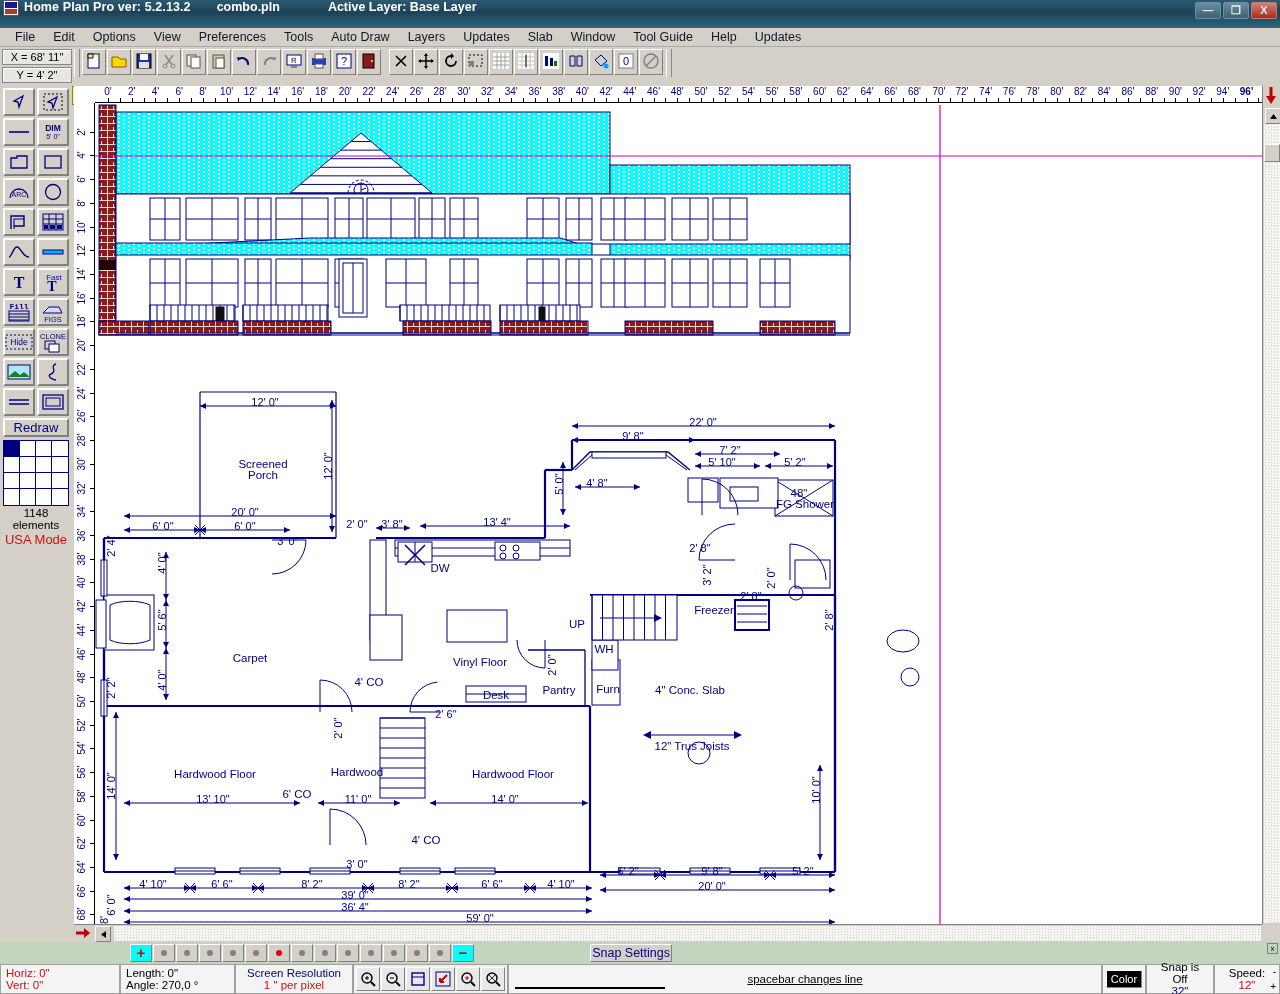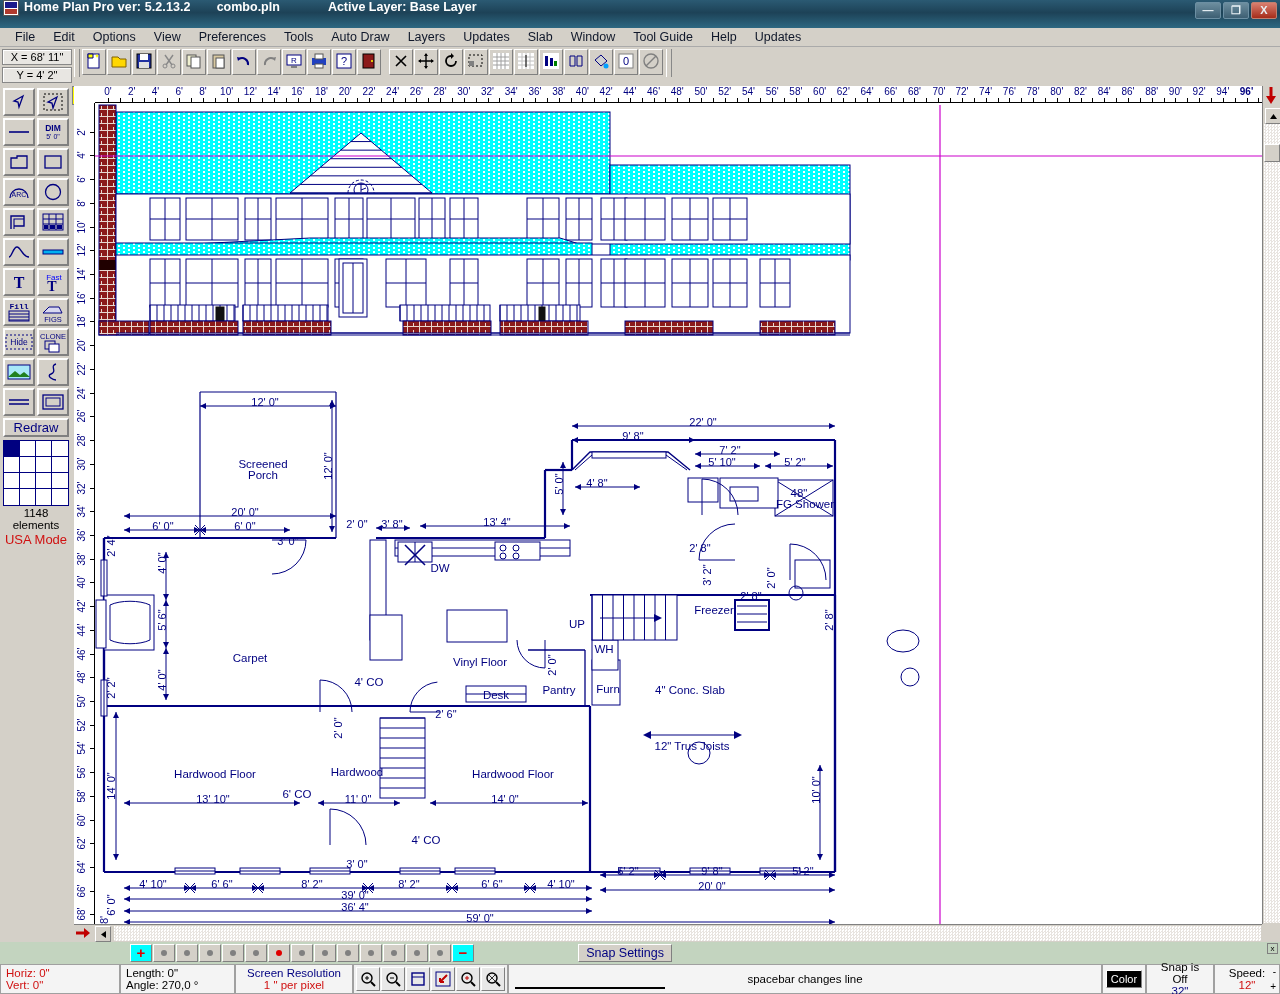--- a/index.html
+++ b/index.html
@@ -177,42 +177,42 @@
   }
   .zcell.cy { background:#00ffff; }
   .zdot { width:6px; height:6px; border-radius:50%; background:#808080; }
   .zdot.red { background:#e00000; }
   .zplus { color:#e00000; font-weight:bold; font-size:15px; line-height:10px;}
   .zminus{ color:#e00000; font-weight:bold; font-size:15px; line-height:10px;}
   #snapsettings {
     margin-left:auto; margin-right:608px;
     border-top:1px solid #fff; border-left:1px solid #fff;
     border-right:1px solid #808080; border-bottom:1px solid #808080;
-    background:#d4d0c8; padding:1px 7px; color:#000080; font-size:12.5px;
+    background:#d4d0c8; padding:1px 1px; color:#000080; font-size:12.5px;
   }
   #zclose{
     position:absolute; right:2px; top:1px; width:11px;height:11px;
     border:1px solid #808080; font-size:8px; text-align:center; line-height:9px;
     background:#c3d4bf;
   }
   #statusbar {
     position:absolute; left:0; right:0; bottom:0; height:30px;
     background:#f0f0f0; display:flex; align-items:stretch; font-size:11.5px;
   }
   .sbox { border:1px solid #a0a0a0; background:#f4f4f4; padding:1px 5px; display:flex;
           flex-direction:column; justify-content:center; }
   .red { color:#d01010; }
   .blue{ color:#000080; }
   #zoomtools { display:flex; align-items:center; gap:1px; padding:0 2px; border:1px solid #a0a0a0;}
   .ztb { width:24px;height:24px; background:#e8e8e8;
     border-top:1px solid #fff; border-left:1px solid #fff;
     border-right:1px solid #808080; border-bottom:1px solid #808080;
     display:flex;align-items:center;justify-content:center;}
   #msgbox { flex:1; border:1px solid #a0a0a0; background:#f4f4f4; position:relative;
-            display:flex; align-items:center; justify-content:center;}
+            display:flex; align-items:center; justify-content:center;text-decoration:underline;}
   #msgline{position:absolute; left:6px; bottom:4px; width:150px; height:2px; background:#000;}
   #colorbtn{ background:#000; color:#fff; font-size:11px; padding:2px 4px;
     border-top:1px solid #fff;border-left:1px solid #fff;
     border-right:1px solid #808080;border-bottom:1px solid #808080; }
   .sbox.ctr { align-items:center; text-align:center; }
 </style>
 </head>
 <body>
 
 <div id="titlebar">

